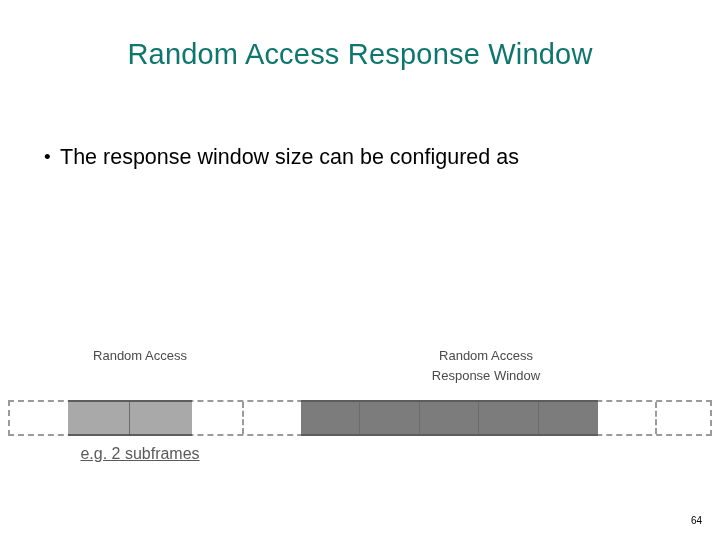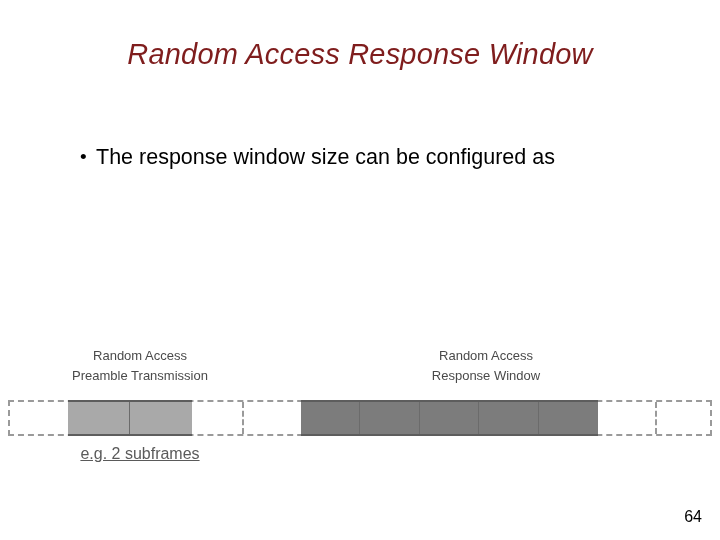--- a/index.html
+++ b/index.html
@@ -19,32 +19,30 @@
   
   .slide-title {
     position: absolute;
     top: 38px;
     left: 0;
     width: 720px;
     text-align: center;
     font-size: 29px;
     font-weight: 400;
     letter-spacing: 0.2px;
-    color: #7f1d1d;
+    color: #0f766e;
     white-space: nowrap;
-    font-style: italic;
   }
 
   
   .body-block {
     position: absolute;
     top: 143px;
     left: 44px;
     width: 640px;
-    margin-left: 36px;
   }
   .bullet-row {
     display: block;
     font-size: 21.5px;
     line-height: 28px;
     color: #000000;
   }
   .bullet-mark {
     display: inline-block;
     width: 16px;
@@ -143,40 +141,39 @@
     width: 297px;
     background: #7c7c7c;
   }
   .block-window .cell { width: 59.4px; }
 
   
   .page-number {
     position: absolute;
     right: 18px;
     bottom: 14px;
-    font-size: 16px;
+    font-size: 10px;
     color: #000000;
   }
 </style>
 </head>
 <body>
 
 <div class="slide-title">Random Access Response Window</div>
 
 <div class="body-block">
   <div class="bullet-row">
     <span class="bullet-mark">•</span><span class="bullet-text"><span>The response window size can be configured as</span></span>
   </div>
 </div>
 
 <div class="figure">
 
   <div class="fig-caption-top cap-left-top">
     <div>Random Access</div>
-    <div>Preamble Transmission</div>
   </div>
 
   <div class="fig-caption-top cap-right-top">
     <div>Random Access</div>
     <div>Response Window</div>
   </div>
 
   <div class="timeline">
     <div class="divider" style="left:174px;"></div>
     <div class="divider" style="left:232px;"></div>

